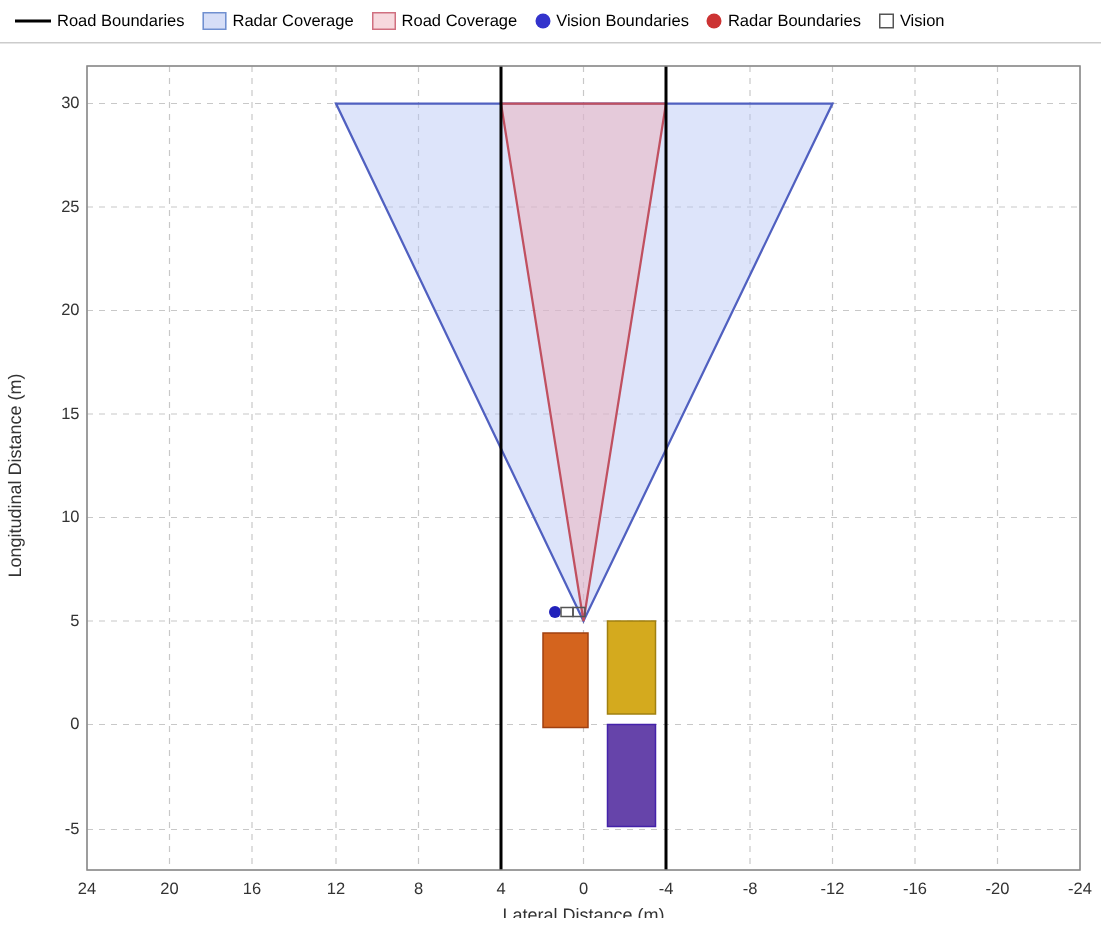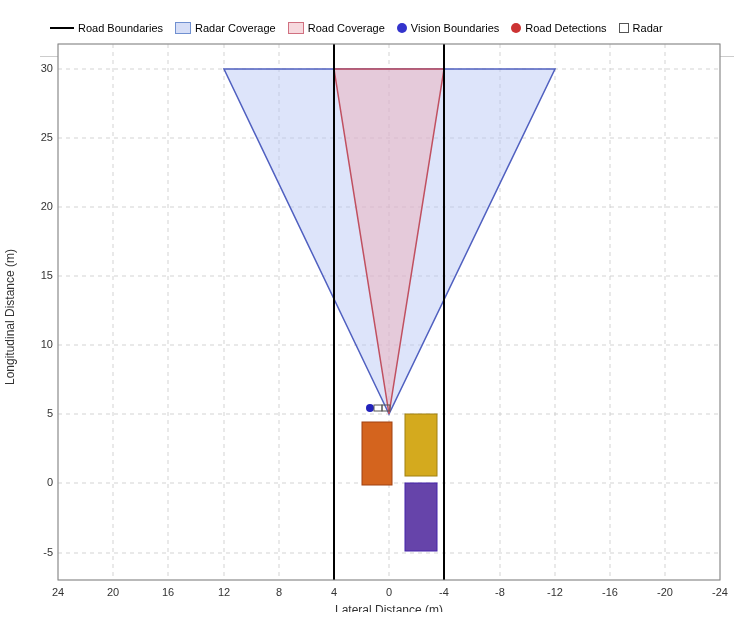--- a/index.html
+++ b/index.html
@@ -16,25 +16,24 @@
       width: 734px;
       height: 626px;
       position: relative;
       background: #fff;
     }
 
     .legend {
       display: flex;
       align-items: center;
       gap: 12px;
-      padding: 22px 10px;
+      padding: 8px 10px;
       font-size: 11px;
       border-bottom: 1px solid #ccc;
       flex-wrap: wrap;
-      margin-left: 40px;
     }
 
     .legend-item {
       display: flex;
       align-items: center;
       gap: 4px;
     }
 
     .legend-line {
       width: 24px;
@@ -94,25 +93,25 @@
     <div class="legend-item">
       <div class="legend-box-pink"></div>
       <span>Road Coverage</span>
     </div>
     <div class="legend-item">
       <div class="legend-dot-blue"></div>
       <span>Vision Boundaries</span>
     </div>
     <div class="legend-item">
       <div class="legend-dot-red"></div>
-      <span>Road Detections</span>
+      <span>Radar Boundaries</span>
     </div>
     <div class="legend-item">
       <div class="legend-square-outline"></div>
-      <span>Radar</span>
+      <span>Vision</span>
     </div>
   </div>
 
   <svg width="734" height="580" style="position:absolute; top:32px; left:0;">
 
     <defs>
       <clipPath id="plot-clip">
         <rect x="58" y="12" width="662" height="536"></rect>
       </clipPath>
     </defs>

